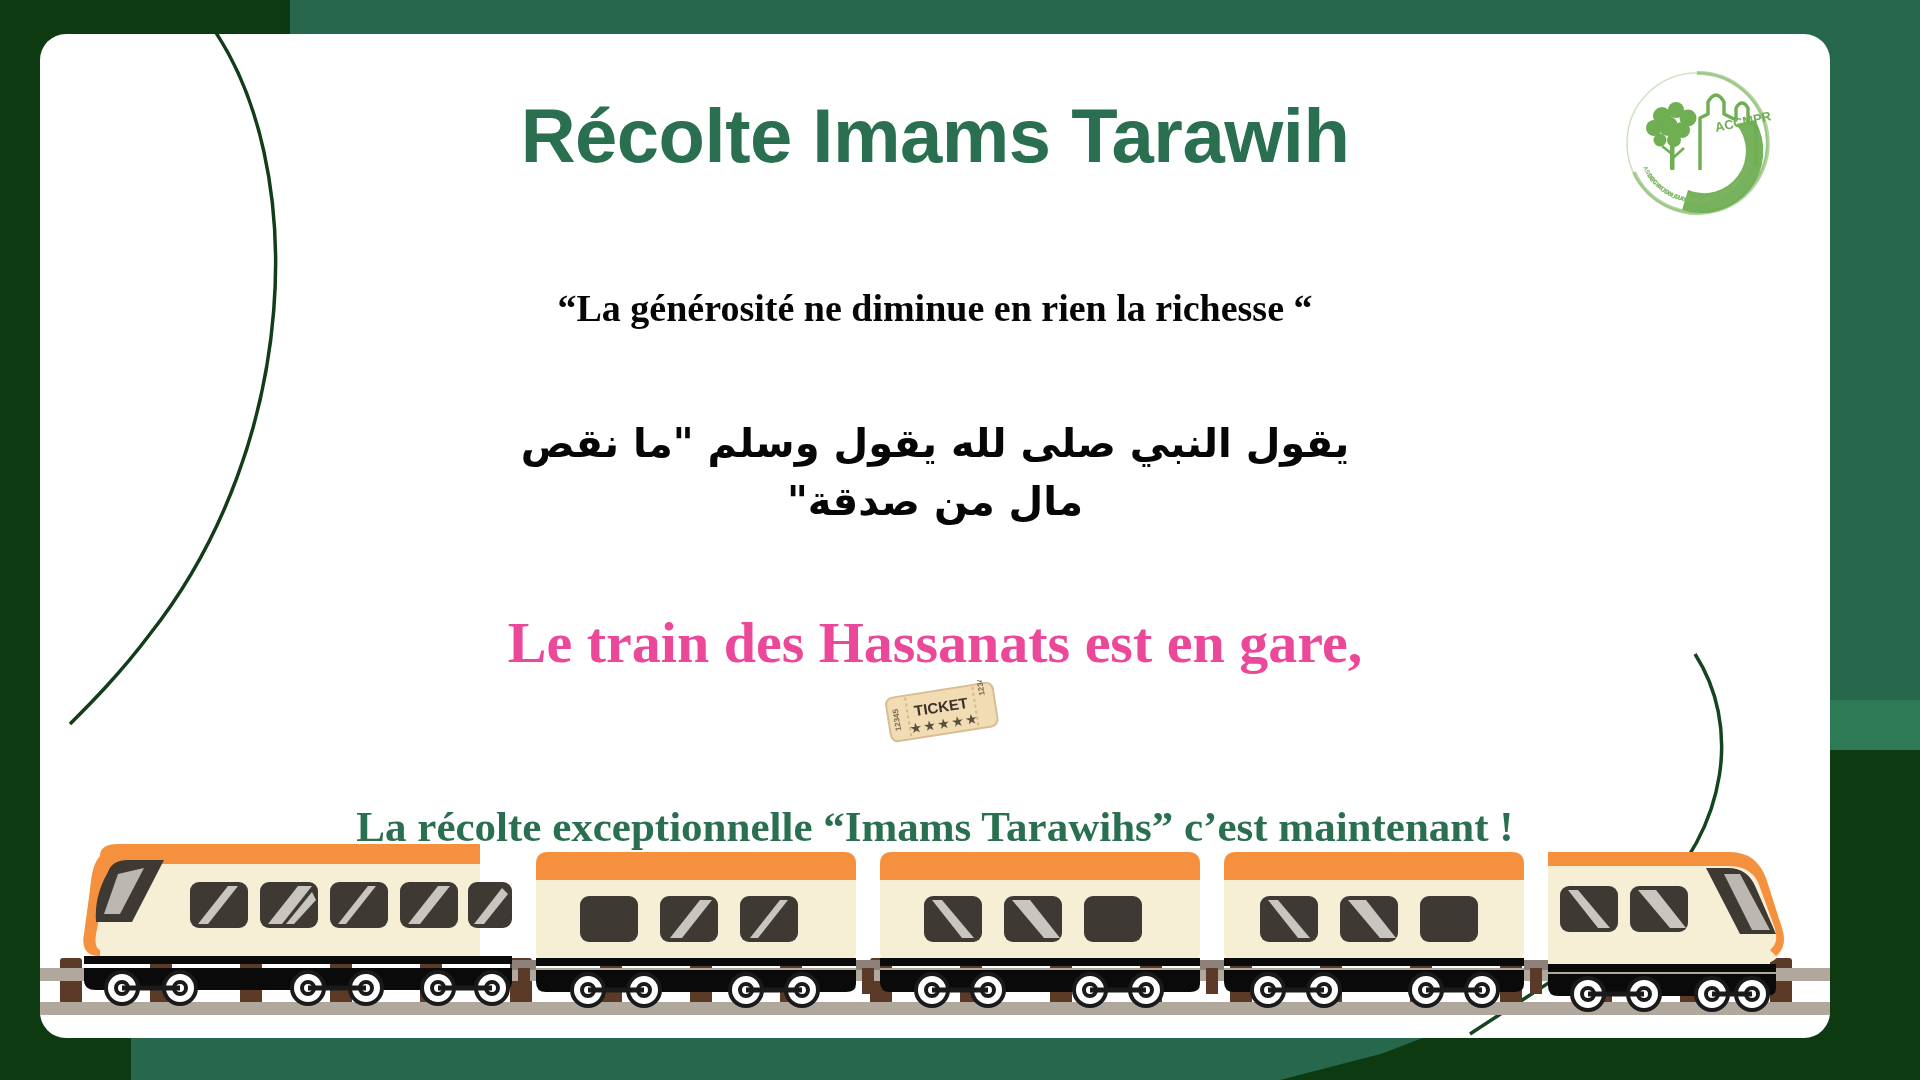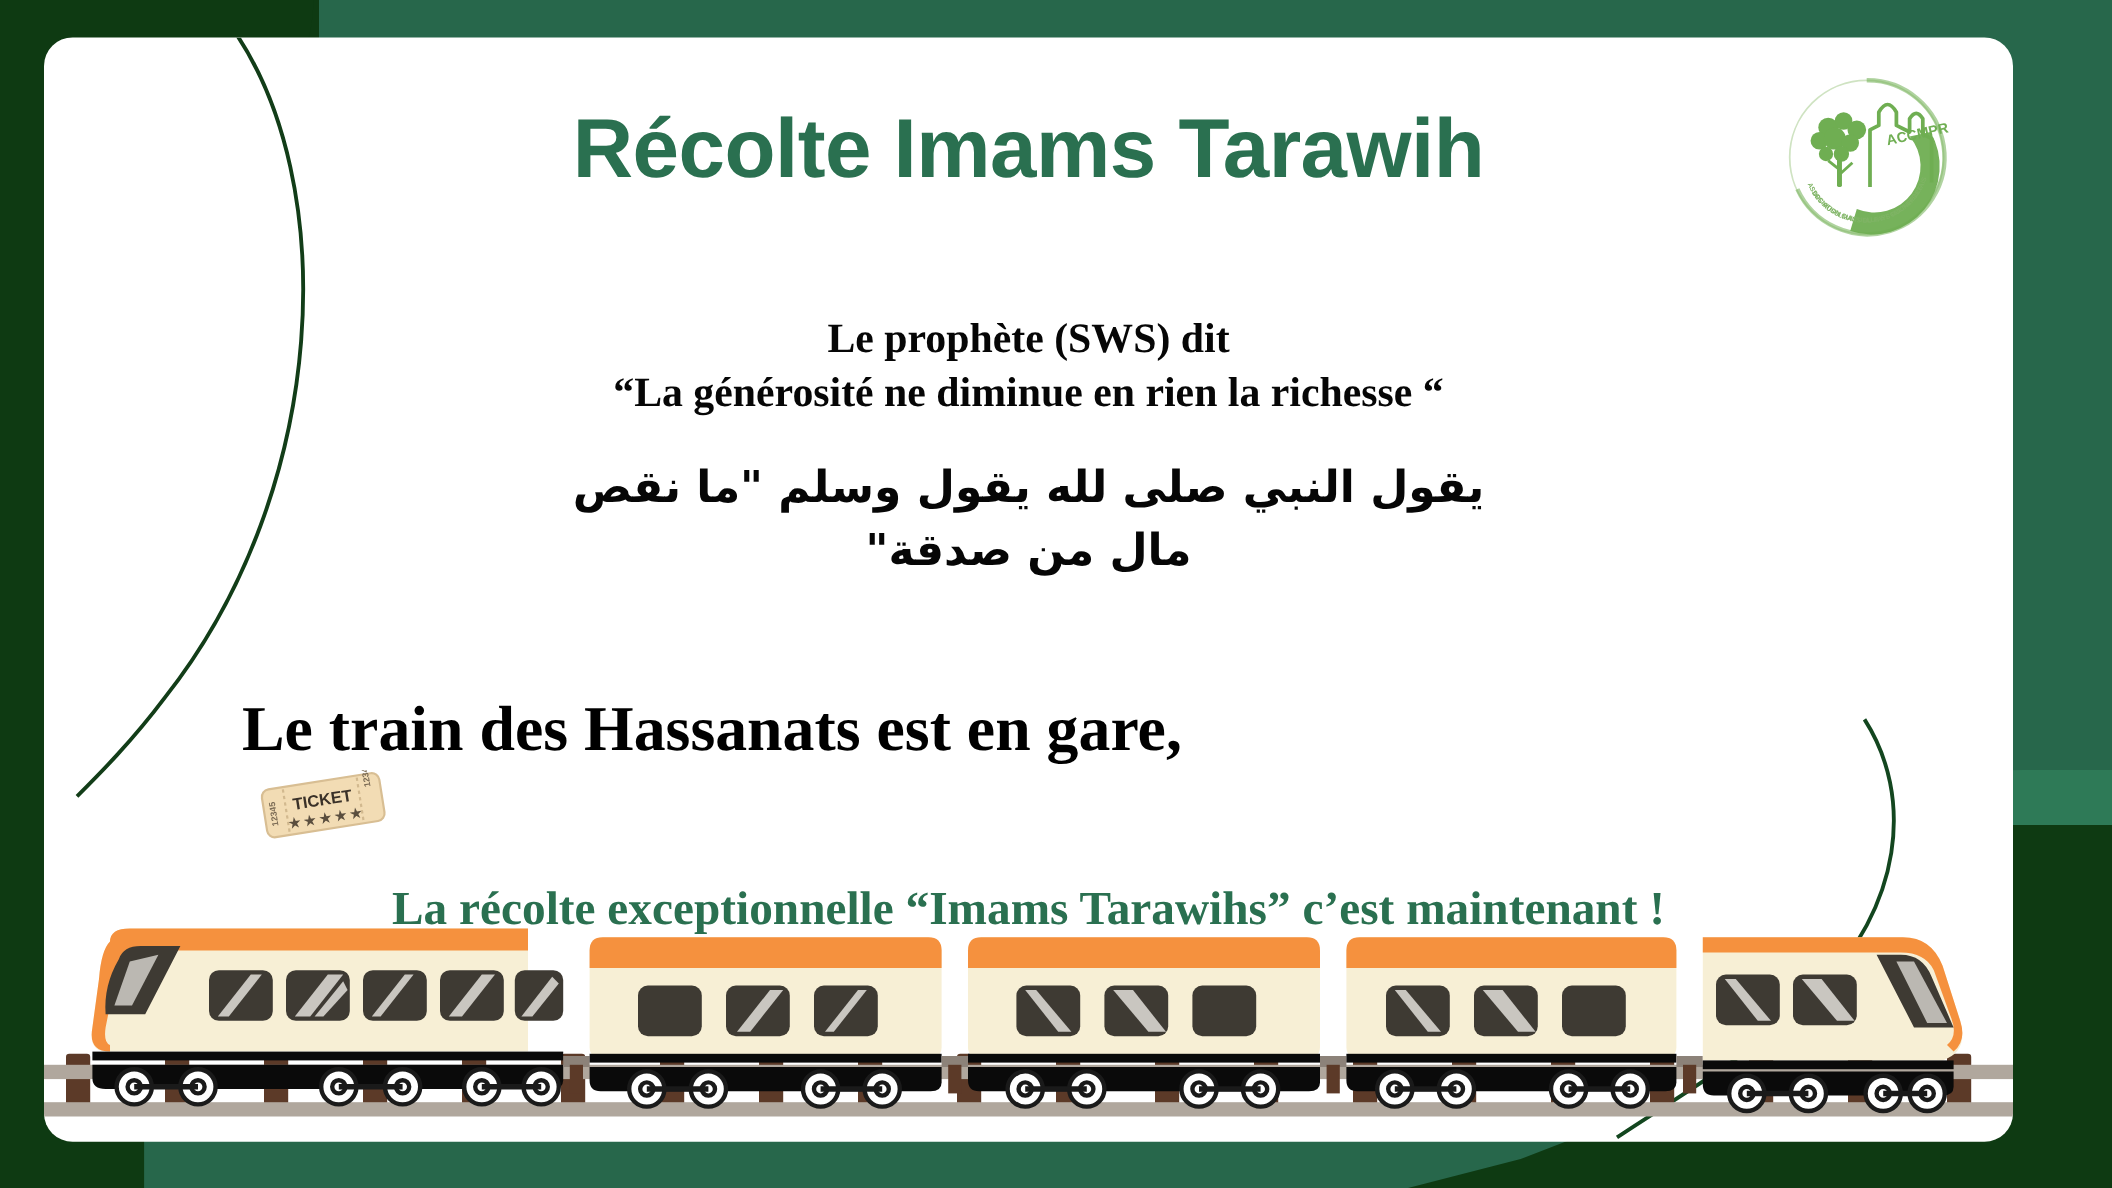--- a/index.html
+++ b/index.html
@@ -66,23 +66,23 @@
   }
   .hadith-ar{
     position:absolute;left:360px;right:360px;top:380px;text-align:center;
     direction:rtl;
     font-family:"DejaVu Sans", sans-serif;
     font-weight:700;font-size:40px;line-height:1.45;color:#060606;
   }
 
   
   .headline{
-    position:absolute;left:180px;right:180px;top:592px;text-align:left;
+    position:absolute;left:180px;right:180px;top:572px;text-align:center;
     font-family:"Liberation Serif", serif;
-    font-weight:700;font-size:58px;line-height:1.28;color:#000000;
+    font-weight:700;font-size:58px;line-height:1.28;color:#ec4899;
   }
   .headline .l2{display:block;}
   .ticket{display:inline-block;vertical-align:-8px;margin-left:14px;}
 
   
   .tagline{
     position:absolute;left:60px;right:60px;top:768px;text-align:center;
     font-family:"Liberation Serif", serif;
     font-weight:700;font-size:43px;color:#2A7050;
   }
@@ -146,21 +146,20 @@
       <text font-family="Liberation Sans, sans-serif" font-size="6.1" font-weight="700" fill="#7FB465">
         <textPath href="#ringpath1" startOffset="6%">ASSOCIATION CULTUELLE ET CULTURELLE</textPath>
       </text>
       <text font-family="Liberation Sans, sans-serif" font-size="6.1" font-weight="700" fill="#7FB465">
         <textPath href="#ringpath2" startOffset="6%">DES MUSULMANS DU PAYS ROCHEFORTAIS</textPath>
       </text>
     </svg>
   </div>
 
   <div class="hadith-fr">
-    <div>Le prophète (SWS) dit</div>
     <div>“La générosité ne diminue en rien la richesse “</div>
   </div>
 
   <div class="hadith-ar">
     <div>يقول النبي صلى لله يقول وسلم "ما نقص</div>
     <div>مال من صدقة"</div>
   </div>
 
   <div class="headline">
     <span>Le train des Hassanats est en gare,</span>

